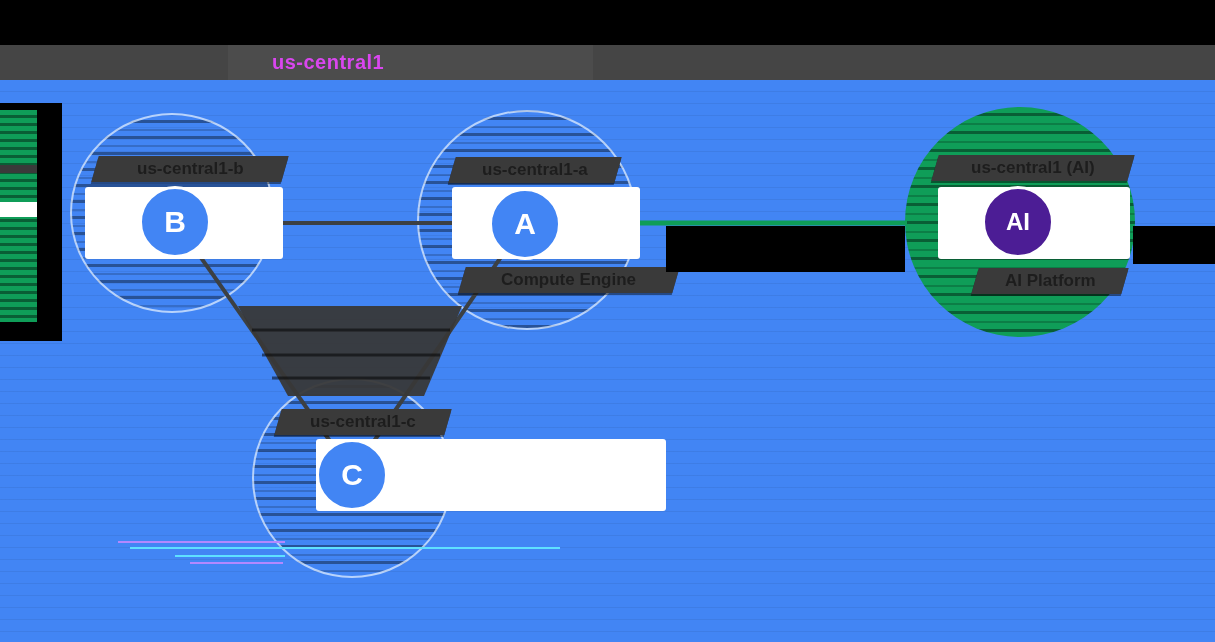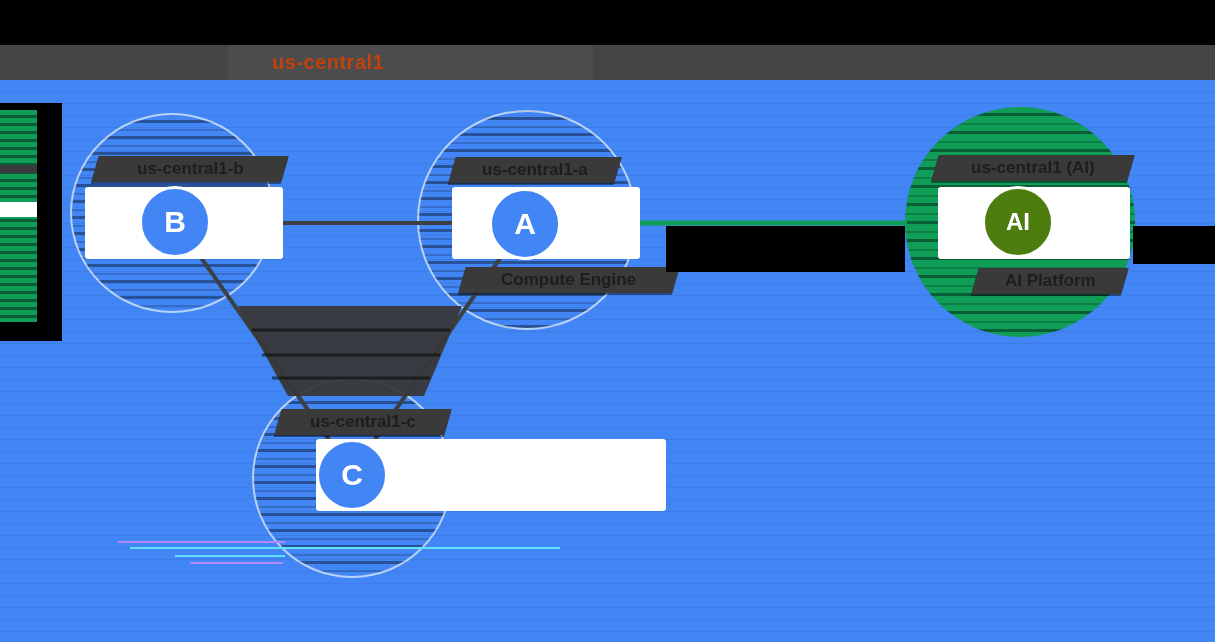--- a/index.html
+++ b/index.html
@@ -9,21 +9,21 @@
 
   
   .panel{left:0;top:80px;width:1215px;height:562px;background:#4285F4;}
   .panel-scan{left:0;top:80px;width:1215px;height:562px;pointer-events:none;
     background:repeating-linear-gradient(180deg,transparent 0 11px,rgba(5,15,35,.07) 11px 12px);}
 
   
   .titleband{left:0;top:45px;width:1215px;height:35px;background:#454545;}
   .titleband-light{left:228px;top:45px;width:365px;height:35px;background:#4c4c4c;}
   .title-text{left:272px;top:45px;height:35px;line-height:35px;font-size:20px;
-    font-weight:700;color:#c2410c;letter-spacing:.5px;}
+    font-weight:700;color:#d946ef;letter-spacing:.5px;}
 
   
   .zone{border-radius:50%;box-sizing:border-box;}
   .zone-blue{border:2px solid rgba(224,238,255,.75);
     background:repeating-linear-gradient(180deg,transparent 0 5px,rgba(0,0,0,.38) 5px 8px,transparent 8px 14px,rgba(0,0,0,.18) 14px 16px);}
   .zone-green{background-color:#0F9D58;
     background-image:repeating-linear-gradient(180deg,transparent 0 6px,rgba(0,0,0,.40) 6px 9px,transparent 9px 16px,rgba(0,0,0,.2) 16px 18px);}
   .zone-b{left:70px;top:113px;width:204px;height:200px;}
   .zone-a{left:417px;top:110px;width:220px;height:220px;}
   .zone-c{left:252px;top:378px;width:200px;height:200px;}
@@ -47,21 +47,21 @@
   .lb-ai{left:935px;top:155px;width:196px;}
   .lb-suba{left:462px;top:267px;width:214px;}
   .lb-subai{left:975px;top:268px;width:150px;}
 
   
   .node{width:72px;height:72px;border-radius:50%;border:3px solid #fff;box-sizing:border-box;
     display:flex;align-items:center;justify-content:center;color:#fff;font-weight:700;font-size:30px;}
   .node-b{left:139px;top:186px;background:#4285F4;}
   .node-a{left:489px;top:188px;background:#4285F4;}
   .node-c{left:316px;top:439px;background:#4285F4;}
-  .node-ai{left:982px;top:186px;background:#4d7c0f;font-size:24px;}
+  .node-ai{left:982px;top:186px;background:#4c1d95;font-size:24px;}
 
   
   .g-black1{left:666px;top:226px;width:239px;height:46px;background:#000;}
   .g-black2{left:1133px;top:226px;width:82px;height:38px;background:#000;}
   .g-leftcol{left:0;top:103px;width:62px;height:238px;background:#000;}
   .g-leftgreen{left:0;top:110px;width:37px;height:212px;background-color:#0F9D58;
     background-image:repeating-linear-gradient(180deg,transparent 0 5px,rgba(0,0,0,.4) 5px 8px);}
   .g-leftwhite{left:0;top:202px;width:37px;height:15px;background:#fff;}
   .g-leftgray{left:0;top:165px;width:37px;height:8px;background:#3a3a3a;}
 

